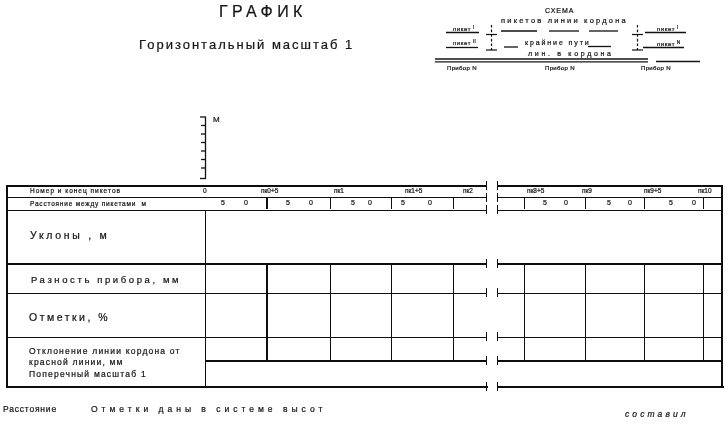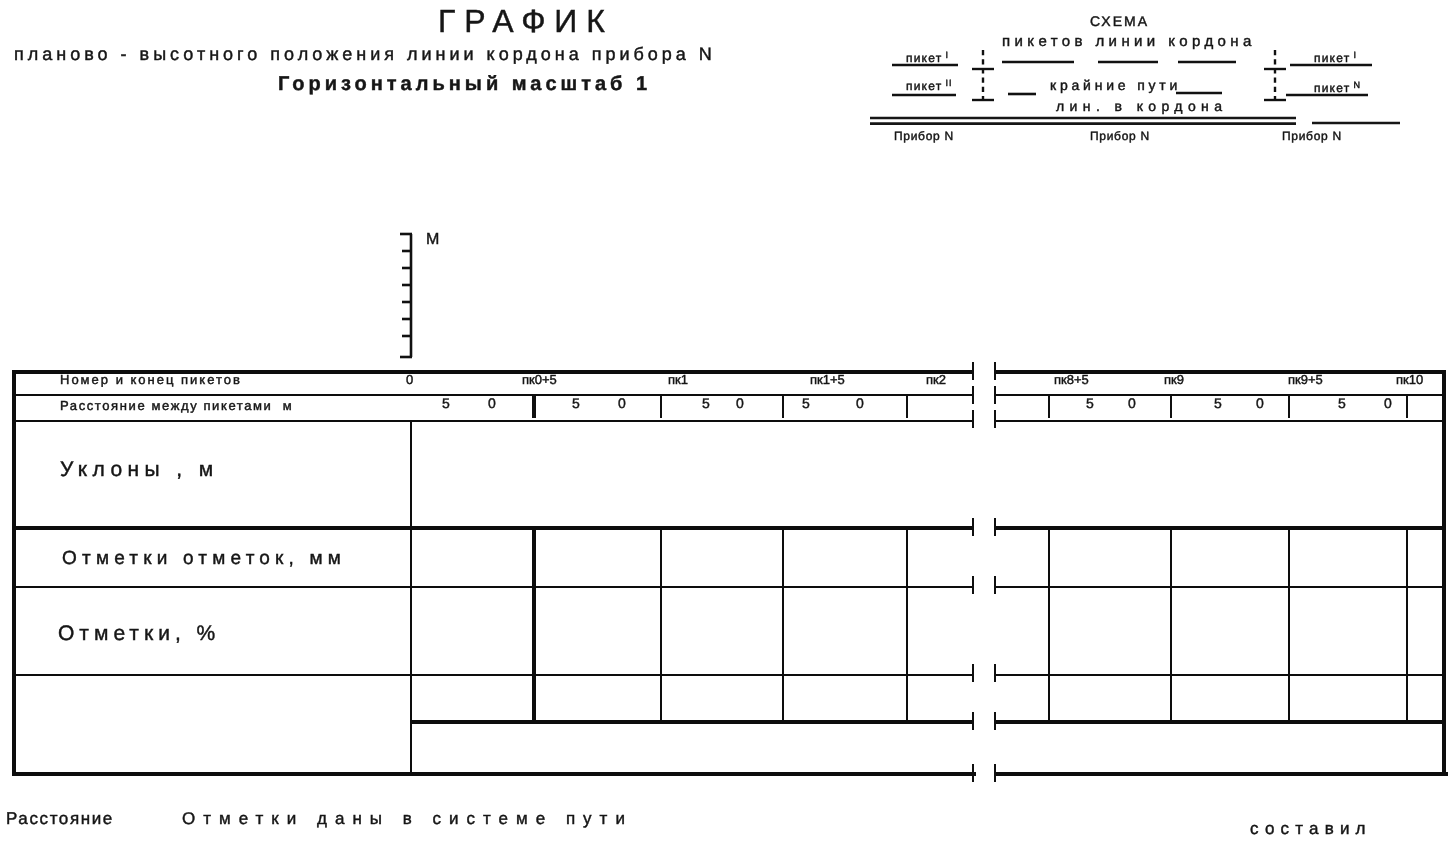--- a/index.html
+++ b/index.html
@@ -11,23 +11,22 @@
   .hl{position:absolute;background:#0d0d0d;height:1.8px;}
   .vl{position:absolute;background:#0d0d0d;width:1.8px;}
   .tick{position:absolute;background:#101010;width:1.6px;height:9px;}
 </style>
 </head>
 <body>
 <div id="page">
 
 <div class="t" style="left:195px;top:2.5px;font-size:16px;letter-spacing:4.4px;margin-left:24px;">ГРАФИК</div>
 
-<div class="t" style="left:7px;top:22px;font-size:9px;letter-spacing:2px;">планово - высотного положения линии кордона прибора N</div>
-
-<div class="t" style="left:139px;top:37px;font-size:10px;letter-spacing:2px;font-weight:bold;">Горизонтальный масштаб 1</div>
+
+<div class="t" style="left:139px;top:37px;font-size:13px;letter-spacing:2px;">Горизонтальный масштаб 1</div>
 
 
 <svg style="position:absolute;left:428px;top:0;" width="300" height="84" viewBox="0 0 300 84">
 
   <text x="117" y="13" font-size="7" letter-spacing="1">СХЕМА</text>
 
   <text x="73" y="23" font-size="7.5" letter-spacing="2.2">пикетов линии кордона</text>
 
   <text x="25" y="31" font-size="6" letter-spacing="0.6">пикет<tspan dy="-2" dx="1.5" font-size="4.5">I</tspan></text>
 
@@ -219,24 +218,25 @@
 <div class="t" style="left:564px;top:199px;font-size:7px;">0</div>
 
 <div class="t" style="left:607px;top:199px;font-size:7px;">5</div>
 <div class="t" style="left:628px;top:199px;font-size:7px;">0</div>
 
 <div class="t" style="left:669px;top:199px;font-size:7px;">5</div>
 <div class="t" style="left:692px;top:199px;font-size:7px;">0</div>
 
 <div class="t" style="left:30px;top:229px;font-size:10.5px;letter-spacing:2.7px;">Уклоны , м</div>
 
-<div class="t" style="left:31px;top:273.5px;font-size:9.5px;letter-spacing:2.6px;">Отметки отметок, мм</div>
+<div class="t" style="left:31px;top:273.5px;font-size:9.5px;letter-spacing:2.6px;">Разность прибора, мм</div>
 
 <div class="t" style="left:29px;top:311px;font-size:10.5px;letter-spacing:2.5px;">Отметки, %</div>
 
+<div class="t" style="left:29px;top:346px;font-size:8.5px;letter-spacing:1.2px;line-height:11.3px;white-space:normal;width:190px;">Отклонение линии кордона от красной линии, мм<br>Поперечный масштаб 1</div>
 
 <div class="t" style="left:3px;top:403.5px;font-size:8.5px;letter-spacing:0.8px;">Расстояние</div>
 
-<div class="t" style="left:91px;top:403.5px;font-size:8.5px;letter-spacing:4px;">Отметки даны в системе пути</div>
-
-<div class="t" style="left:625px;top:408.5px;font-size:8.5px;letter-spacing:3.1px;">составил</div>
+<div class="t" style="left:91px;top:403.5px;font-size:8.5px;letter-spacing:4px;">Отметки даны в системе высот</div>
+
+<div class="t" style="left:625px;top:408.5px;font-size:8.5px;letter-spacing:3.1px;font-style:italic;">составил</div>
 
 </div>
 
 </body></html>

